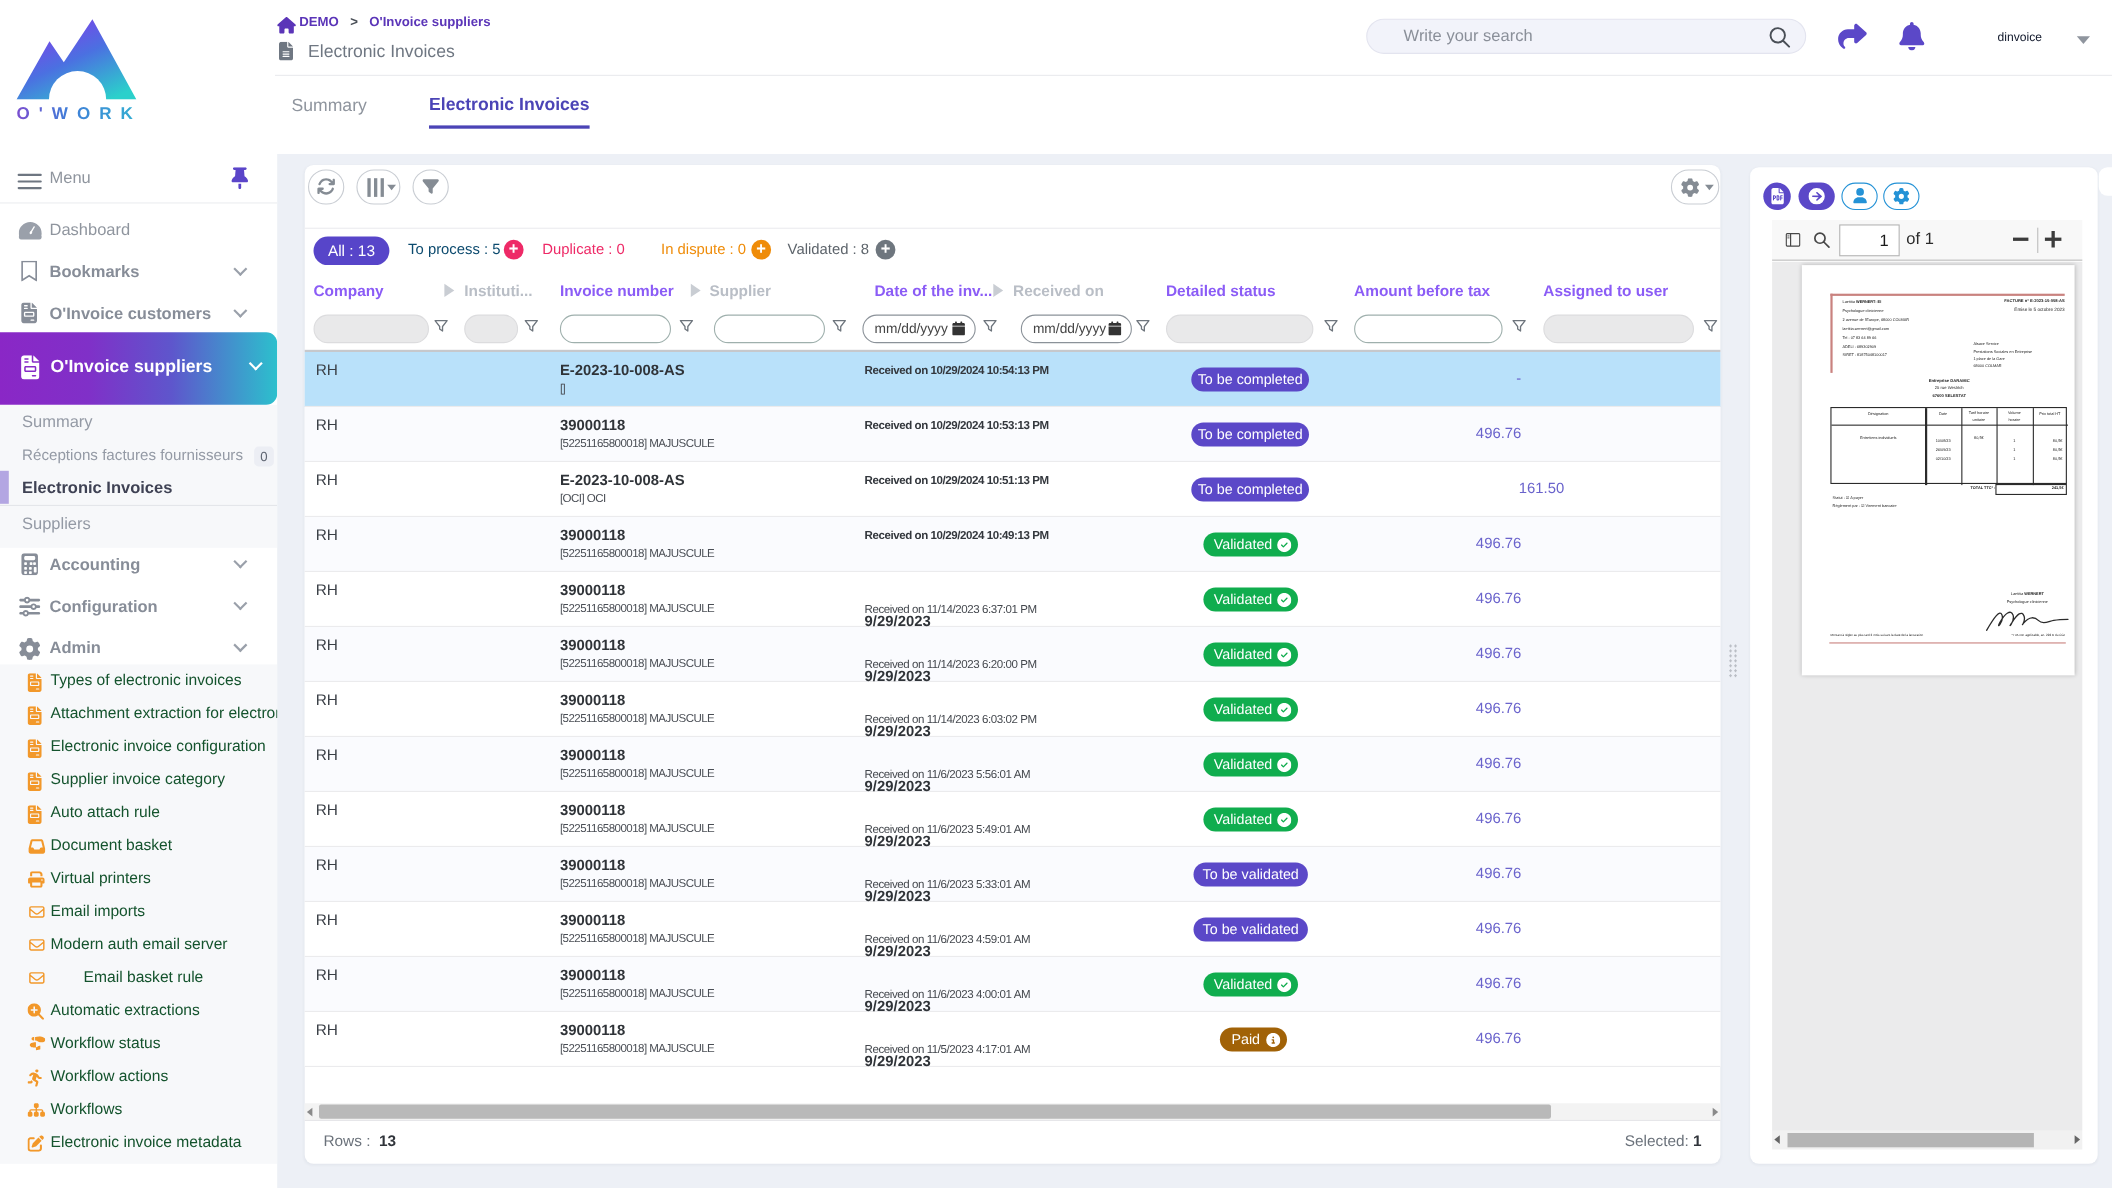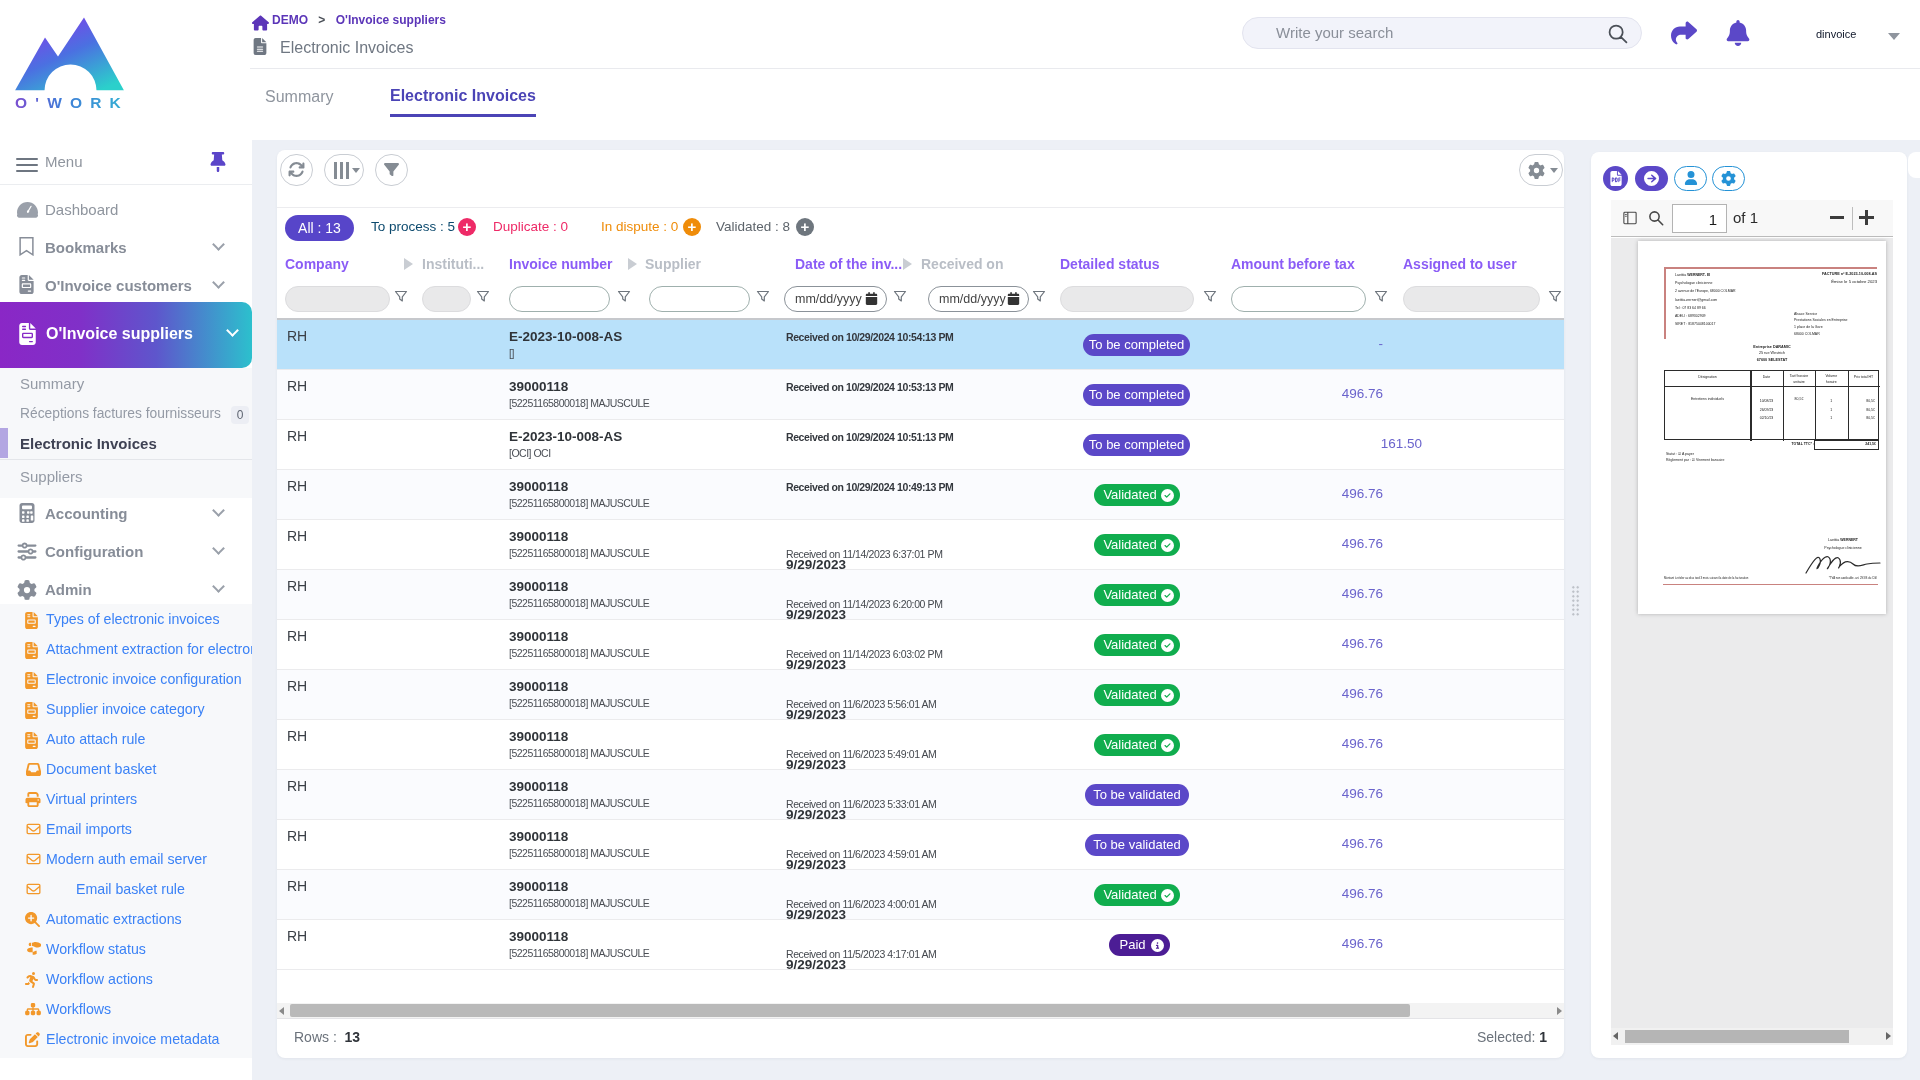--- a/index.html
+++ b/index.html
@@ -19,21 +19,21 @@
 .sidebar { left:0; top:140px; width:252px; height:940px; background:#fff; overflow:hidden; }
 .menurow { left:0; top:0; width:252px; height:45px; border-bottom:1px solid #ebedf0; background:#fff; }
 .mi { position:absolute; font-size:15px; color:#8f959e; }
 .mi b { color:#878d98; }
 .chev { position:absolute; width:9px; height:9px; border-right:2px solid #9aa0aa; border-bottom:2px solid #9aa0aa; transform:rotate(45deg); }
 .grad { left:0; top:162px; width:252px; height:66px; background:linear-gradient(90deg,#8a27c6 0%,#8030c8 32%,#5e56cc 62%,#2cc0cd 100%); border-radius:0 10px 10px 0; }
 .sub { position:absolute; font-size:15px; color:#949aa5; }
 .badge0 { position:absolute; left:231px; top:266px; width:18px; height:18px; background:#eceef4; border-radius:4px; font-size:12px; color:#5f6672; text-align:center; line-height:18px; }
 .submenu-bg { left:0; top:228px; width:252px; height:130px; background:#f7f8fa; }
 .adminsub-bg { left:0; top:464px; width:252px; height:454px; background:#f7f8fa; }
-.oitem { position:absolute; font-size:14.2px; color:#3b82f6; white-space:nowrap; }
+.oitem { position:absolute; font-size:14.2px; color:#14532d; white-space:nowrap; }
 .tcard { left:277px; top:150px; width:1287px; height:908px; background:#fff; border-radius:8px; box-shadow:0 1px 3px rgba(40,50,70,.06); }
 .pcard { left:1591px; top:152px; width:316px; height:906px; background:#fff; border-radius:8px; box-shadow:0 1px 3px rgba(40,50,70,.06); }
 .cbtn { position:absolute; height:32px; border:1.5px solid #c9cdd3; border-radius:16px; background:#fff; }
 .pill-all { position:absolute; left:8px; top:65px; width:69px; height:26px; background:#5745c9; color:#fff; border-radius:13px; font-size:14px; text-align:center; line-height:26px; }
 .cnt { position:absolute; top:69px; font-size:13.5px; }
 .pluscirc { position:absolute; top:68px; width:18px; height:18px; border-radius:50%; color:#fff; font-size:15px; font-weight:bold; text-align:center; line-height:17px; }
 .th { position:absolute; top:106px; font-size:14px; font-weight:bold; color:#8b5cf6; white-space:nowrap; }
 .thg { color:#b9bec6; }
 .arr { position:absolute; top:108px; width:0; height:0; border-left:9px solid #c9cdd3; border-top:6px solid transparent; border-bottom:6px solid transparent; }
 .fin { position:absolute; top:136px; height:26px; border-radius:13px; }
@@ -508,21 +508,21 @@
           <path fill="#fff" d="M256 512A256 256 0 1 0 256 0a256 256 0 1 0 0 512zM369 209L241 337c-9.4 9.4-24.6 9.4-33.9 0l-64-64c-9.4-9.4-9.4-24.6 0-33.9s24.6-9.4 33.9 0l47 47L335 175c9.4-9.4 24.6-9.4 33.9 0s9.4 24.6 0 33.9z"></path>
         </svg></div>
       <div class="amt" style="left:996px;">496.76</div>
     </div>
 <div class="row" style="top:770px;background:#fff;">
       <div class="rc">RH</div>
       <div class="inv">39000118</div>
       <div class="inv2">[52251165800018] MAJUSCULE</div>
       <div class="dtb">9/29/2023</div>
       <div class="dt2">Received on 11/5/2023 4:17:01 AM</div>
-      <div class="spill" style="left:832px;width:61px;background:#4c1d95;padding-right:14px;">Paid<svg style="position:absolute;right:6px;top:5px;" width="13" height="13" viewBox="0 0 512 512">
+      <div class="spill" style="left:832px;width:61px;background:#a16207;padding-right:14px;">Paid<svg style="position:absolute;right:6px;top:5px;" width="13" height="13" viewBox="0 0 512 512">
           <path fill="#fff" d="M256 512A256 256 0 1 0 256 0a256 256 0 1 0 0 512zM216 336l24 0 0-64-24 0c-13.3 0-24-10.7-24-24s10.7-24 24-24l48 0c13.3 0 24 10.7 24 24l0 88 8 0c13.3 0 24 10.7 24 24s-10.7 24-24 24l-80 0c-13.3 0-24-10.7-24-24s10.7-24 24-24zM256 128a32 32 0 1 1 0 64 32 32 0 1 1 0-64z"></path>
         </svg></div>
       <div class="amt" style="left:996px;">496.76</div>
     </div>
 
 <div class="ab" style="left:0;top:853px;width:1287px;height:15px;background:#f3f3f3;">
 <div style="position:absolute;left:2px;top:4px;width:0;height:0;border-top:4px solid transparent;border-bottom:4px solid transparent;border-right:5px solid #8a8a8a;"></div>
 <div style="position:absolute;right:2px;top:4px;width:0;height:0;border-top:4px solid transparent;border-bottom:4px solid transparent;border-left:5px solid #8a8a8a;"></div>
 <div style="position:absolute;left:13px;top:1px;width:1120px;height:13px;background:#b9b9b9;border-radius:2px;"></div>
 </div>

